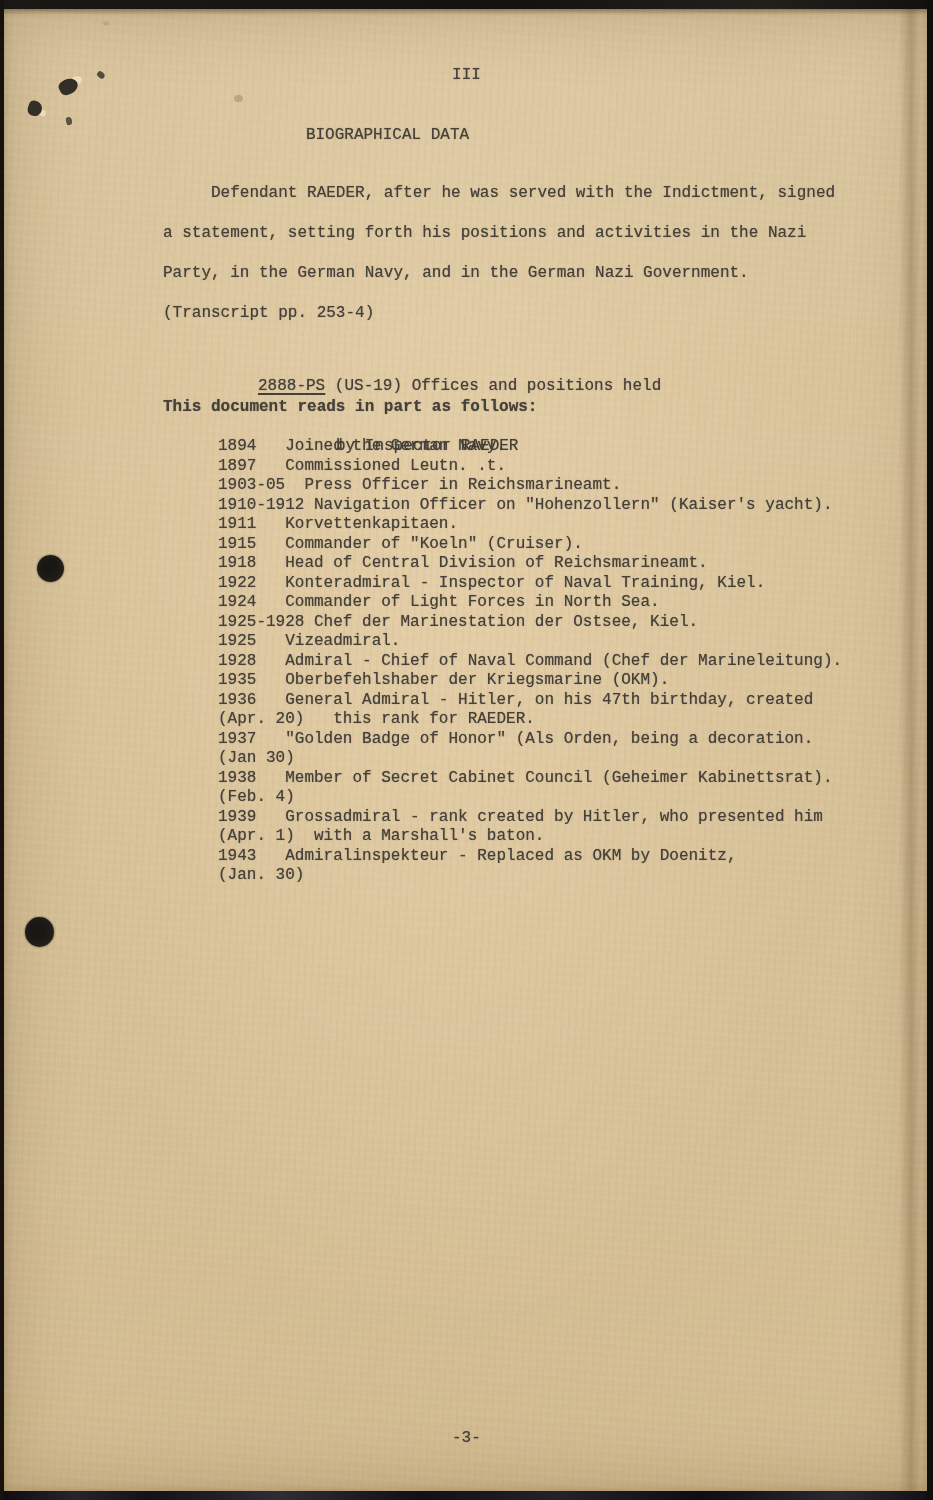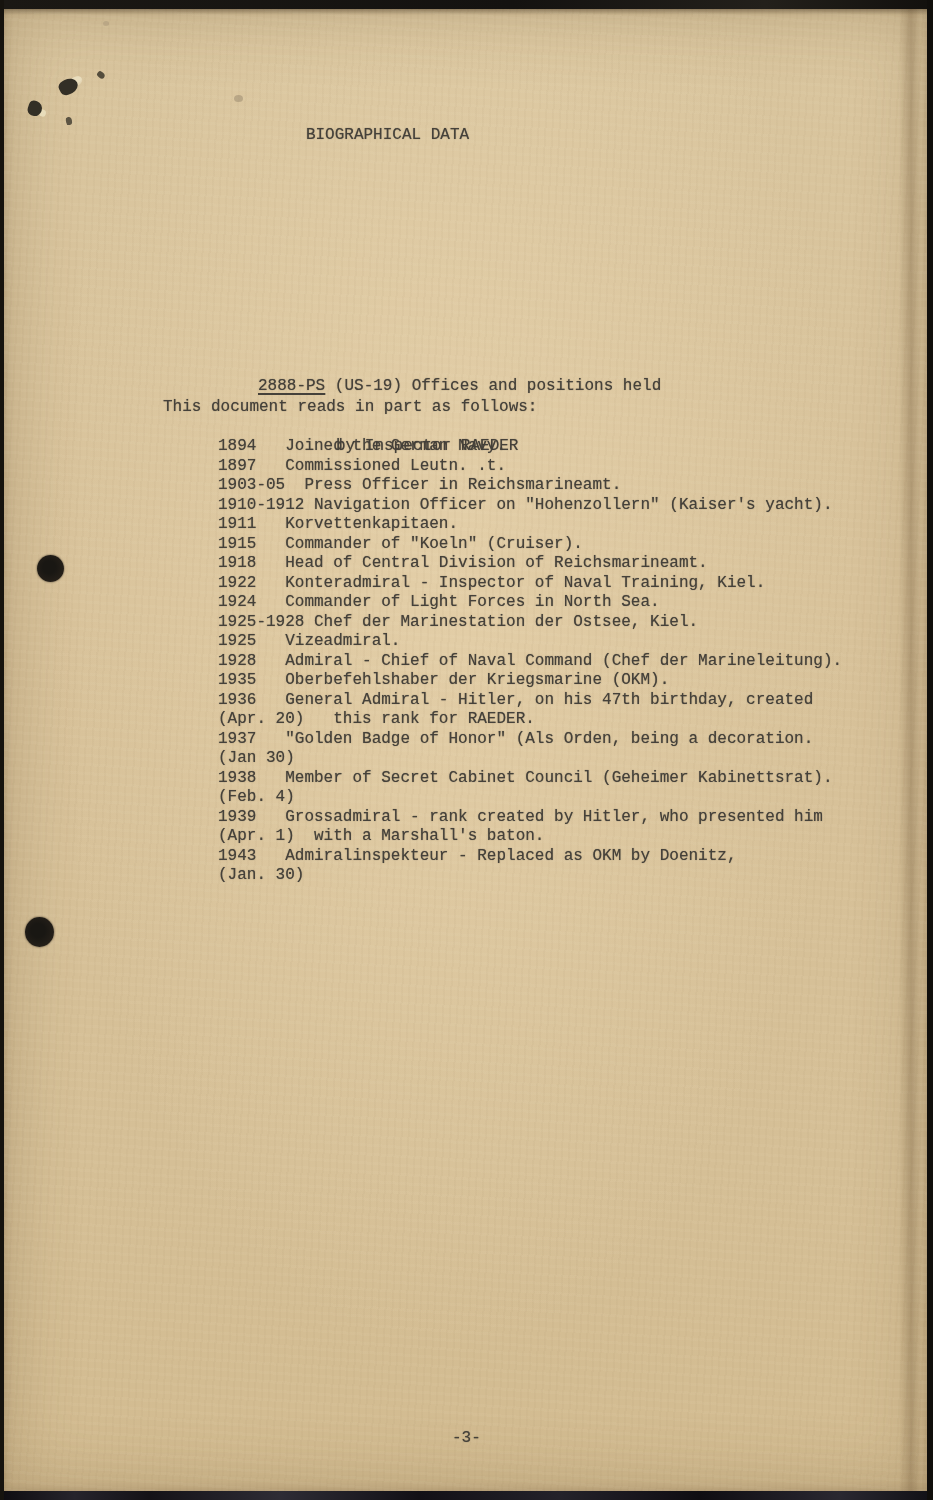--- a/index.html
+++ b/index.html
@@ -96,30 +96,35 @@
 
   <div class="hole h1"></div>
   <div class="hole h2"></div>
   <div class="blot b1"></div>
   <div class="blot b2"></div>
   <div class="blot b3"></div>
   <div class="blot b4"></div>
   <div class="smudge s1"></div>
   <div class="smudge s2"></div>
 
+  <div class="type heading" style="left:0;top:66px;width:933px;text-align:center;">III</div>
 
   <div class="type heading" style="left:0;top:126px;width:775px;text-align:center;">BIOGRAPHICAL DATA</div>
 
+  <div class="type para" style="left:163px;top:173px;">     Defendant RAEDER, after he was served with the Indictment, signed
+a statement, setting forth his positions and activities in the Nazi
+Party, in the German Navy, and in the German Nazi Government.
+(Transcript pp. 253-4)</div>
 
   <div class="type docref" style="left:258px;top:336px;">
     <div><span class="underlined">2888-PS</span><span> (US-19) Offices and positions held</span></div>
     <div style="margin-left:78px;">by Inspector RAEDER</div>
   </div>
 
-  <div class="type" style="left:163px;top:397px;line-height:20px;">This document reads in part as follows:</div>
+  <div class="type" style="left:163px;top:397px;line-height:20px;font-weight:bold;">This document reads in part as follows:</div>
 
   <div class="type timeline" style="left:218px;top:437px;">1894   Joined the German Navy.
 1897   Commissioned Leutn. .t.
 1903-05  Press Officer in Reichsmarineamt.
 1910-1912 Navigation Officer on "Hohenzollern" (Kaiser's yacht).
 1911   Korvettenkapitaen.
 1915   Commander of "Koeln" (Cruiser).
 1918   Head of Central Division of Reichsmarineamt.
 1922   Konteradmiral - Inspector of Naval Training, Kiel.
 1924   Commander of Light Forces in North Sea.

